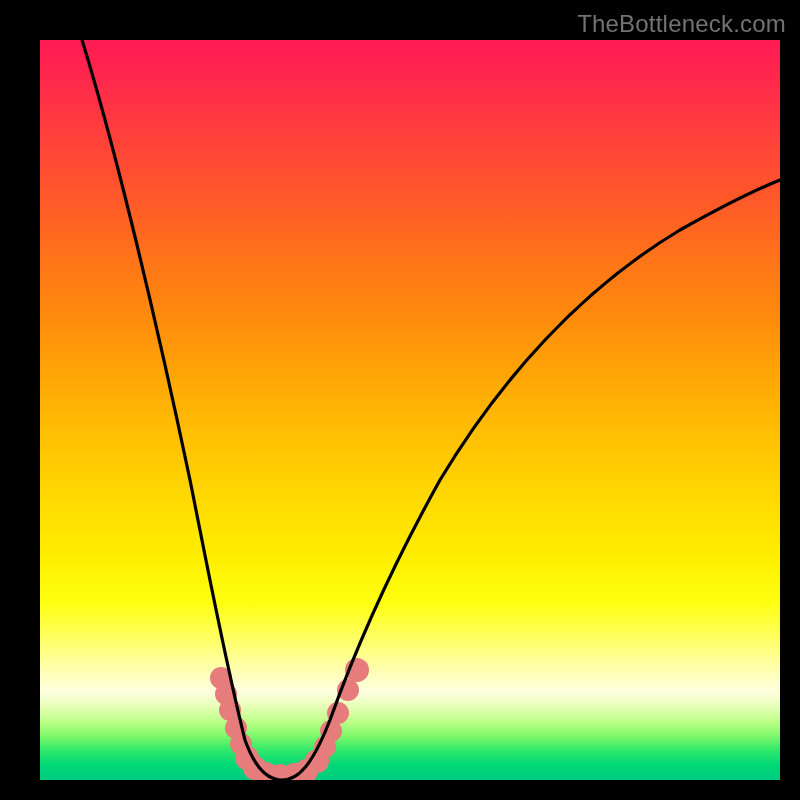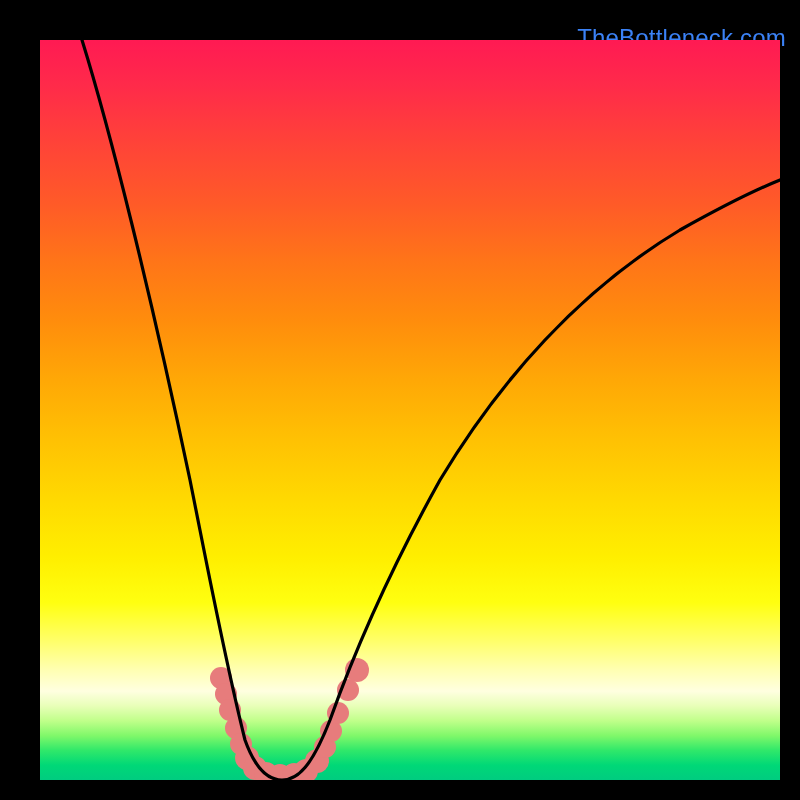--- a/index.html
+++ b/index.html
@@ -65,23 +65,23 @@
     stroke: #000;
     stroke-width: 3.2;
     stroke-linecap: round;
   }
   .pink-blob {
     fill: #e77c7c;
     stroke: none;
   }
   .watermark {
     position: absolute;
-    top: 24px;
+    top: 10px;
     right: 14px;
-    color: #3b82f6;
+    color: #737373;
     font-size: 24px;
     font-weight: 500;
     letter-spacing: 0.2px;
     user-select: none;
   }
 </style>
 </head>
 <body>
 
 <div class="frame">

